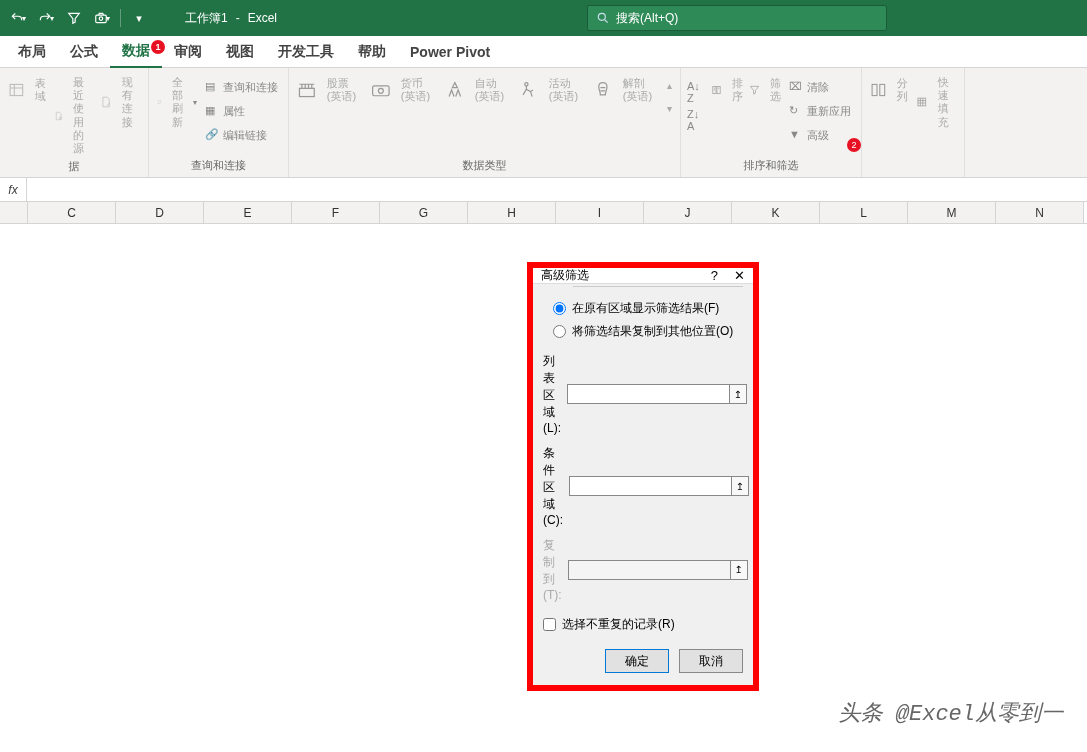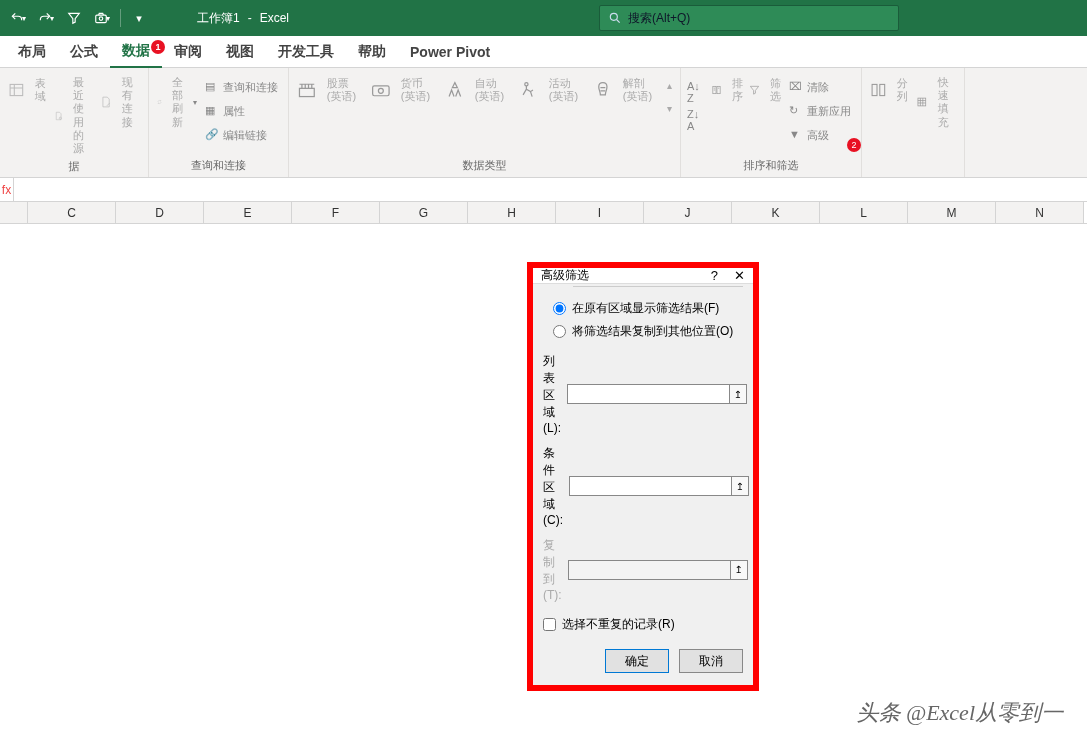--- a/index.html
+++ b/index.html
@@ -4,22 +4,22 @@
 <style>
 * { box-sizing: border-box; margin: 0; padding: 0; font-family: "Microsoft YaHei", "Segoe UI", sans-serif; }
 body { width: 1087px; height: 752px; background: #fff; overflow: hidden; position: relative; }
 
 .titlebar { height: 36px; background: #217346; display: flex; align-items: center; color: #fff; font-size: 12px; }
 .qat { display: flex; align-items: center; gap: 4px; padding: 0 6px; }
 .qat-item { width: 24px; height: 24px; display: flex; align-items: center; justify-content: center; color: #fff; position: relative; }
 .qat-item svg { width: 14px; height: 14px; }
 .qat-dd { font-size: 8px; margin-left: -2px; }
 .qat-sep { width: 1px; height: 18px; background: rgba(255,255,255,0.3); margin: 0 2px; }
-.doc-title { margin-left: 40px; display: flex; align-items: center; gap: 8px; }
-.search-box { margin-left: 310px; width: 300px; height: 26px; background: #2e8b57; border: 1px solid #1a5c3a; border-radius: 2px; display: flex; align-items: center; padding: 0 8px; color: #0f172a; font-size: 12px; }
+.doc-title { margin-left: 28px; display: flex; align-items: center; gap: 8px; }
+.search-box { margin-left: 310px; width: 300px; height: 26px; background: #2e8b57; border: 1px solid #1a5c3a; border-radius: 2px; display: flex; align-items: center; padding: 0 8px; color: #ffffff; font-size: 12px; }
 .search-box svg { width: 14px; height: 14px; margin-right: 6px; }
 
 .ribbon-tabs { height: 32px; background: #fff; border-bottom: 1px solid #d4d4d4; display: flex; align-items: center; padding-left: 6px; font-size: 14px; color: #444; font-weight: bold; }
 .ribbon-tab { padding: 6px 12px; position: relative; white-space: nowrap; }
 .ribbon-tab.active { color: #217346; border-bottom: 2px solid #217346; }
 .badge { position: absolute; width: 14px; height: 14px; background: #e81123; border-radius: 50%; color: #fff; font-size: 9px; display: flex; align-items: center; justify-content: center; top: 4px; right: -3px; }
 .badge.b2 { top: 14px; right: -6px; }
 
 .ribbon { height: 110px; background: #f3f2f1; border-bottom: 1px solid #d4d4d4; display: flex; font-size: 11px; color: #555; }
 .r-group { display: flex; flex-direction: column; justify-content: space-between; border-right: 1px solid #e1dfdd; padding: 4px 6px 2px; }
@@ -30,21 +30,21 @@
 .r-btn-big .icon-lg { width: 28px; height: 28px; display: flex; align-items: center; justify-content: center; }
 .r-btn-big .icon-lg svg { width: 100%; height: 100%; }
 .r-btns-v { display: flex; flex-direction: column; gap: 2px; padding-top: 4px; }
 .r-btn-sm { height: 22px; display: flex; align-items: center; gap: 4px; padding: 0 4px; color: #888; font-size: 11px; white-space: nowrap; }
 .r-btn-sm .ic { width: 14px; height: 14px; display: inline-block; }
 .r-btn-sm.pos { position: relative; }
 .data-type-group .r-btn-big { width: 72px; }
 .filter-group .r-btn-big { width: 36px; }
 
 .formula-bar { height: 24px; border-bottom: 1px solid #d4d4d4; display: flex; align-items: center; font-size: 12px; }
-.namebox { width: 14px; text-align: center; color: #ef4444; border-right: 1px solid #d4d4d4; height: 100%; line-height: 24px; }
+.namebox { width: 27px; text-align: center; font-style: italic; color: #404040; border-right: 1px solid #d4d4d4; height: 100%; line-height: 24px; }
 .fx-input { flex: 1; height: 100%; border: none; padding: 0 6px; }
 
 .col-headers { height: 22px; display: flex; background: #fff; border-bottom: 1px solid #d4d4d4; font-size: 12px; color: #333; }
 .col-h { width: 88px; border-right: 1px solid #d4d4d4; display: flex; align-items: center; justify-content: center; background: #f3f2f1; }
 .col-h.first { width: 28px; }
 
 .sheet-area { background: #fff; height: 500px; }
 
 .dialog-wrap { position: absolute; top: 262px; left: 527px; width: 232px; border: 6px solid #ff0000; background: #f0f0f0; font-size: 12px; }
 .dlg-title { height: 16px; display: flex; align-items: center; justify-content: space-between; padding: 0 8px; background: #fff; border-bottom: 1px solid #ddd; }
@@ -60,21 +60,21 @@
 .dlg-input-wrap { flex: 1; display: flex; }
 .dlg-input { flex: 1; height: 20px; border: 1px solid #888; padding: 0 3px; font-size: 12px; }
 .dlg-input:disabled { background: #f4f4f4; }
 .dlg-ref-btn { width: 18px; height: 20px; border: 1px solid #888; background: #f8f8f8; margin-left: -1px; display: flex; align-items: center; justify-content: center; font-size: 10px; }
 .dlg-check { display: flex; align-items: center; gap: 6px; margin-top: 14px; }
 .dlg-check input { width: 13px; height: 13px; }
 .dlg-footer { display: flex; justify-content: flex-end; gap: 10px; margin-top: 16px; }
 .dlg-btn { width: 64px; height: 24px; border: 1px solid #888; background: #e1e1e1; font-size: 12px; }
 .dlg-btn.primary { border: 1px solid #0078d4; }
 
-.watermark { position: absolute; bottom: 24px; right: 24px; font-size: 22px; font-style: italic; color: #666; font-family: Liberation Serif, serif; }
+.watermark { position: absolute; bottom: 24px; right: 24px; font-size: 22px; font-style: italic; color: #666; font-family: Liberation Mono, monospace; }
 
 .dd-tiny { font-size: 8px; color: #888; }
 </style>
 </head>
 <body>
 
 <div class="titlebar">
   <div class="qat">
     <div class="qat-item">
       <svg viewBox="0 0 24 24" fill="none" stroke="#fff" stroke-width="2">

